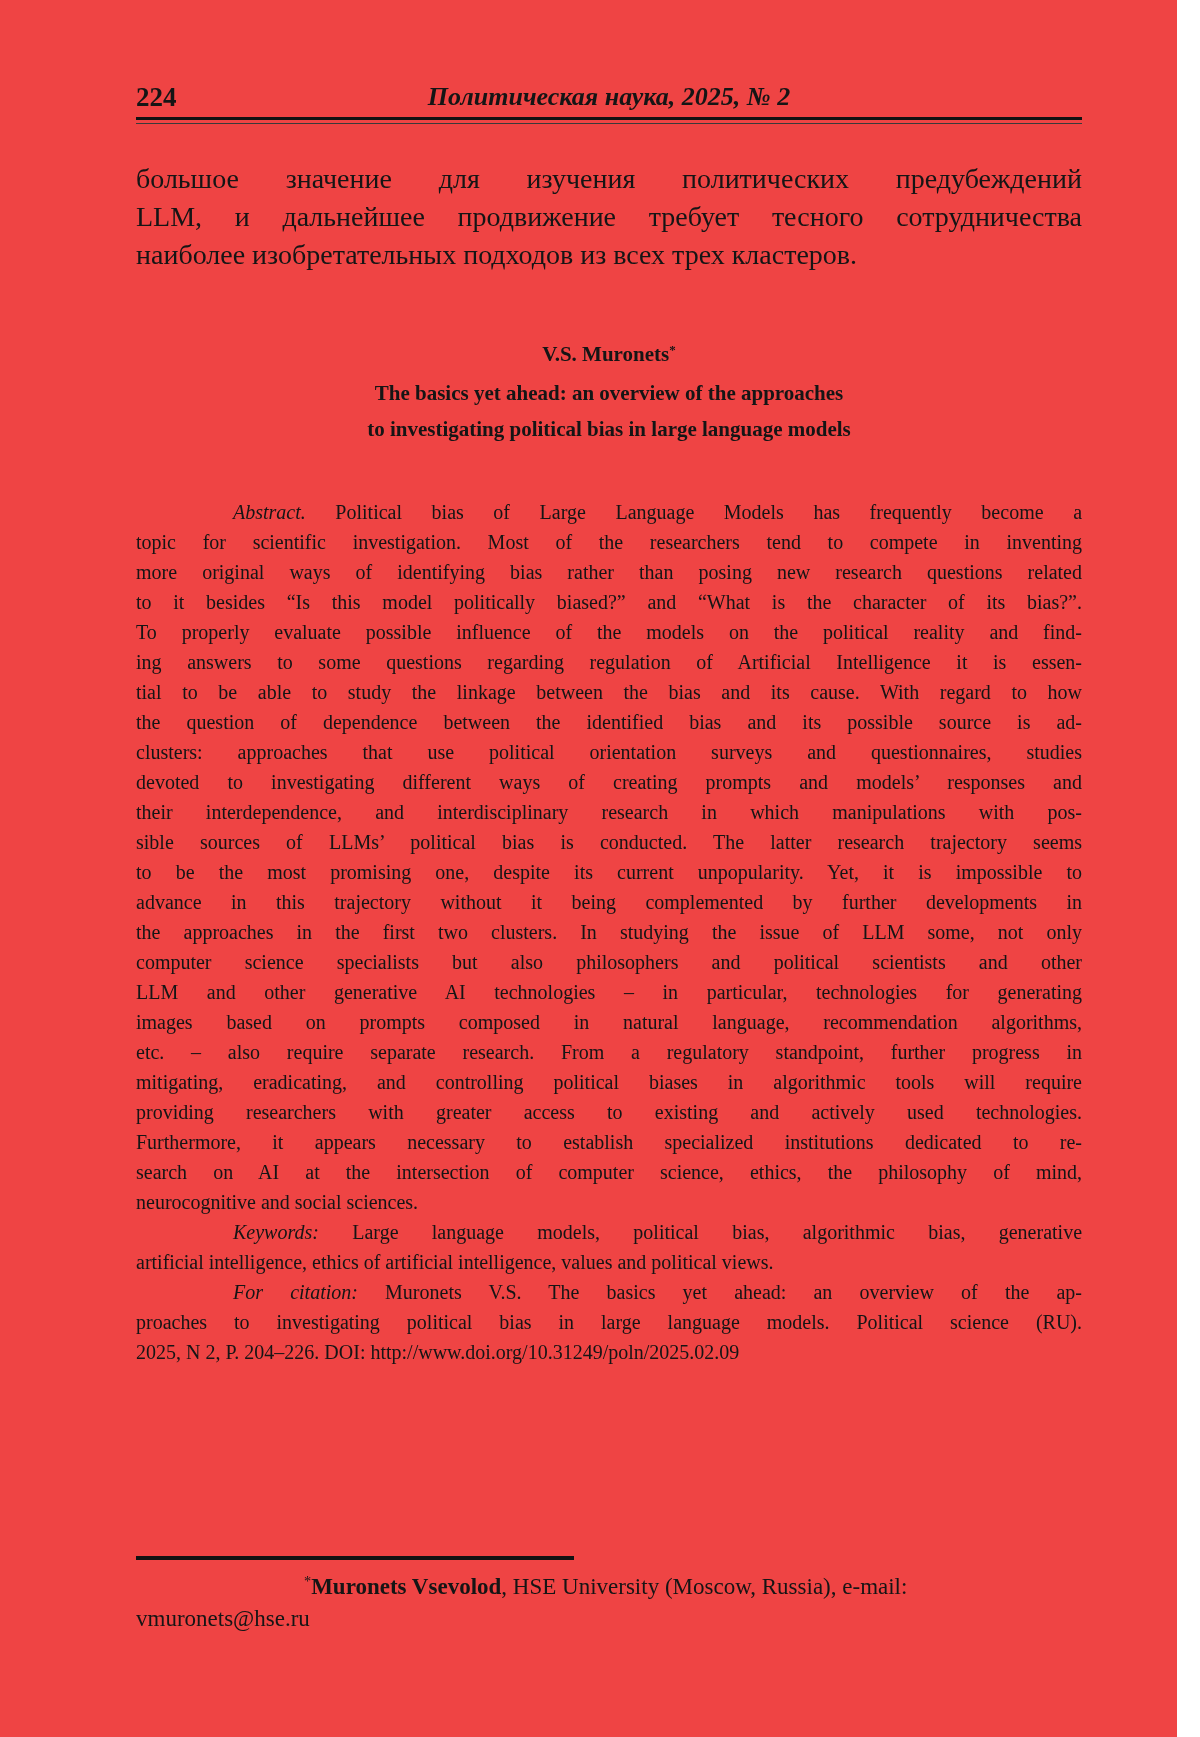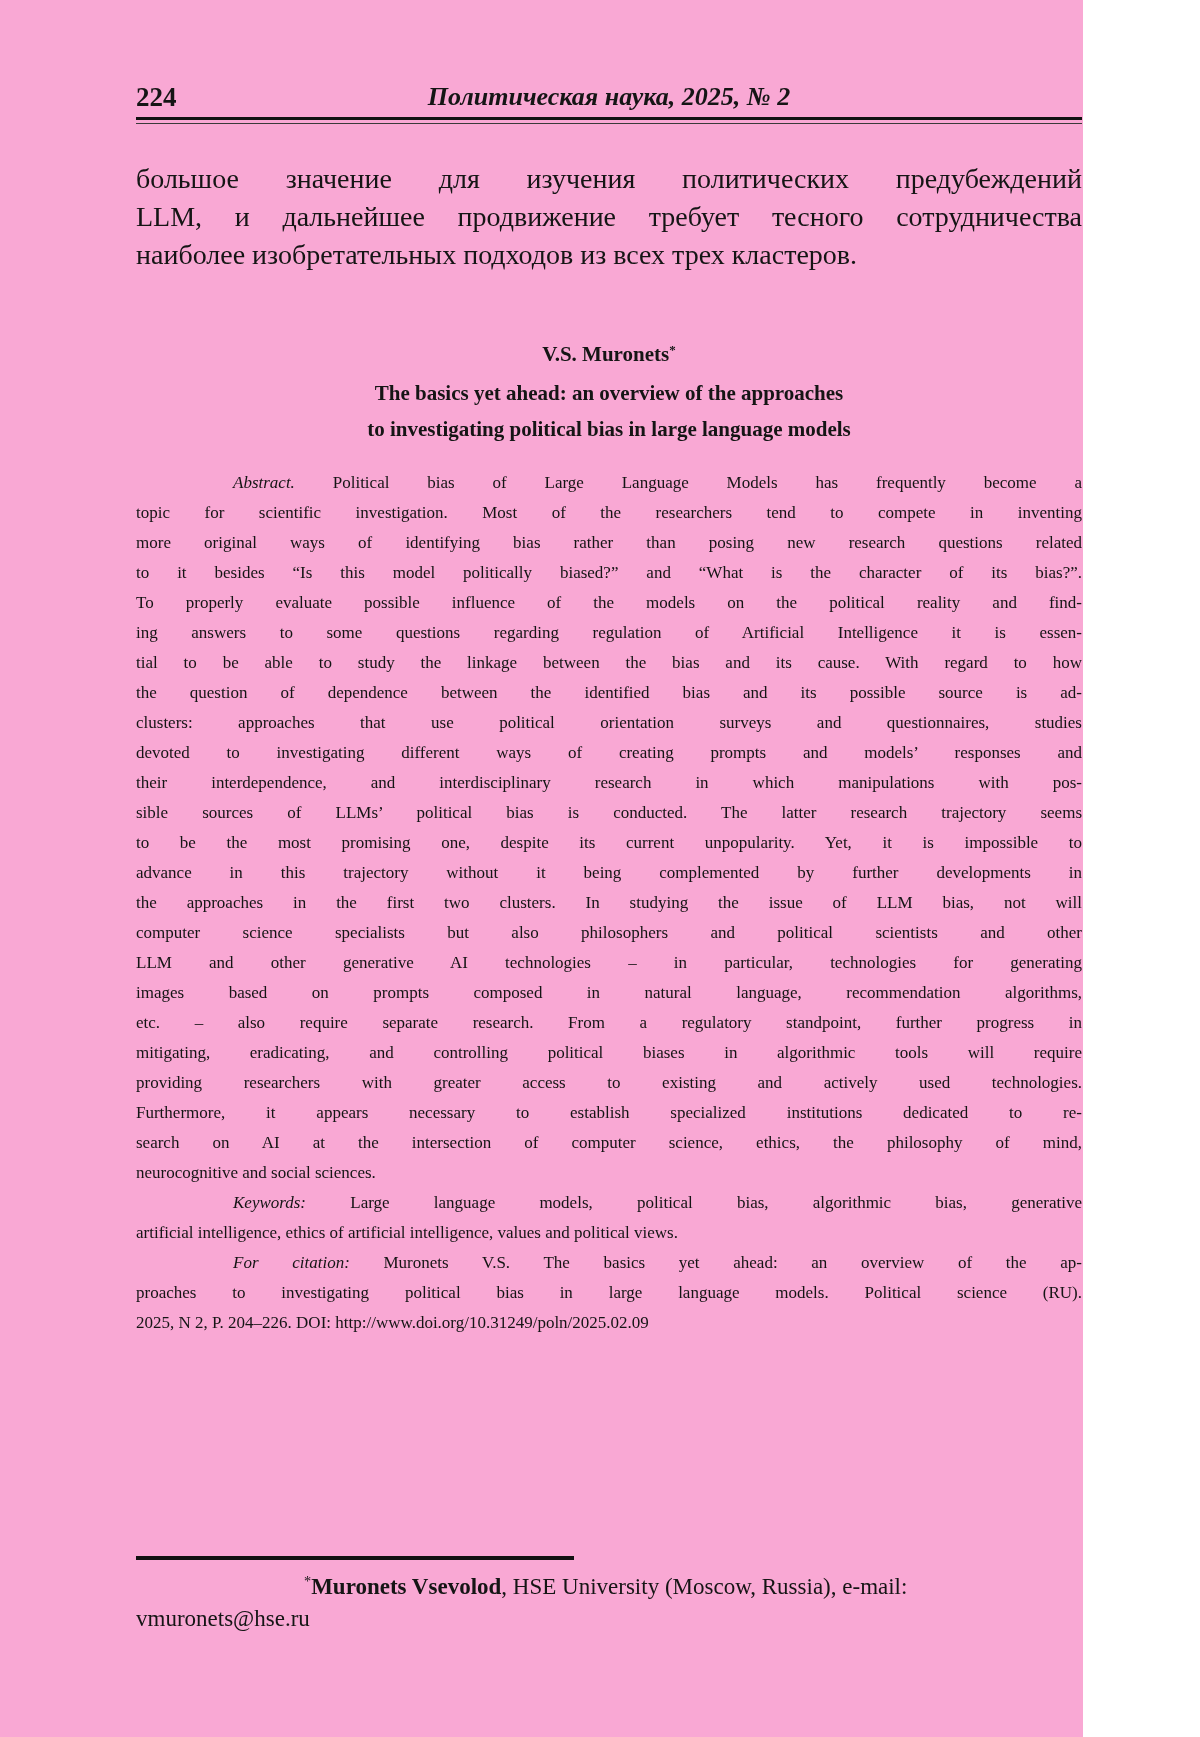--- a/index.html
+++ b/index.html
@@ -1,19 +1,19 @@
 <!DOCTYPE html>
 <html><head>
 <meta charset="utf-8">
 <style>
   html,body { margin:0; padding:0; background:#ffffff; }
   .page {
     position:relative;
-    width:1083px; height:1737px;
-    background:#f9a8d4;
+    width:1177px; height:1737px;
+    background:#ef4444;
     color:#151515;
     font-family:"Liberation Serif","DejaVu Serif",serif;
     overflow:hidden;
   }
   .col { position:absolute; left:136px; width:946px; }
 
   
   .hdr { top:82px; height:34px; }
   .pagenum {
     position:absolute; left:0; top:0;
@@ -28,21 +28,21 @@
   .hrule-b { top:123px; border-top:1px solid #3a3a3a; }
 
   
   .ru { top:160px; font-size:28px; line-height:38px; }
 
   
   .titleblock { top:336px; text-align:center; font-weight:bold; font-size:21px; line-height:36px; }
   .sup { display:inline-block; position:relative; top:-0.55em; font-size:62%; }
 
   
-  .body-en { top:468px; font-size:17px; line-height:30px; }
+  .body-en { top:497px; font-size:20px; line-height:30px; }
   .line { white-space:normal; }
   .jl { text-align:justify; text-align-last:justify; }
   .ll { text-align:left; text-align-last:auto; }
   .ind { padding-left:97px; }
   .ital { font-style:italic; }
 
   
   .fnrule { top:1556px; width:438px; border-top:4px solid #121212; }
   .fn { top:1572px; font-size:23px; line-height:29px; text-indent:84px; }
   .fn b { font-weight:bold; }
@@ -85,21 +85,21 @@
         <div class="line jl">To properly evaluate possible influence of the models on the political reality and find-</div>
         <div class="line jl">ing answers to some questions regarding regulation of Artificial Intelligence it is essen-</div>
         <div class="line jl">tial to be able to study the linkage between the bias and its cause. With regard to how</div>
         <div class="line jl">the question of dependence between the identified bias and its possible source is ad-</div>
         <div class="line jl">clusters: approaches that use political orientation surveys and questionnaires, studies</div>
         <div class="line jl">devoted to investigating different ways of creating prompts and models’ responses and</div>
         <div class="line jl">their interdependence, and interdisciplinary research in which manipulations with pos-</div>
         <div class="line jl">sible sources of LLMs’ political bias is conducted. The latter research trajectory seems</div>
         <div class="line jl">to be the most promising one, despite its current unpopularity. Yet, it is impossible to</div>
         <div class="line jl">advance in this trajectory without it being complemented by further developments in</div>
-        <div class="line jl">the approaches in the first two clusters. In studying the issue of LLM bias, not will</div>
+        <div class="line jl">the approaches in the first two clusters. In studying the issue of LLM some, not only</div>
         <div class="line jl">computer science specialists but also philosophers and political scientists and other</div>
         <div class="line jl">LLM and other generative AI technologies – in particular, technologies for generating</div>
         <div class="line jl">images based on prompts composed in natural language, recommendation algorithms,</div>
         <div class="line jl">etc. – also require separate research. From a regulatory standpoint, further progress in</div>
         <div class="line jl">mitigating, eradicating, and controlling political biases in algorithmic tools will require</div>
         <div class="line jl">providing researchers with greater access to existing and actively used technologies.</div>
         <div class="line jl">Furthermore, it appears necessary to establish specialized institutions dedicated to re-</div>
         <div class="line jl">search on AI at the intersection of computer science, ethics, the philosophy of mind,</div>
       </div>
     <div class="line ll">neurocognitive and social sciences.</div>

